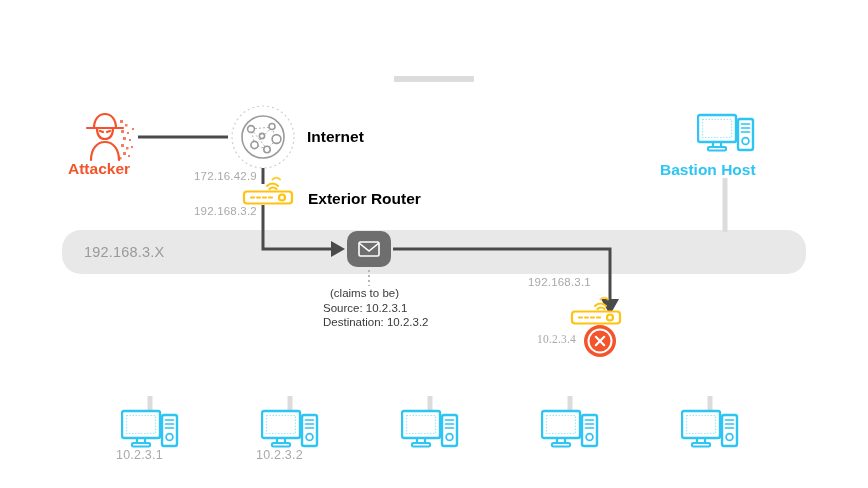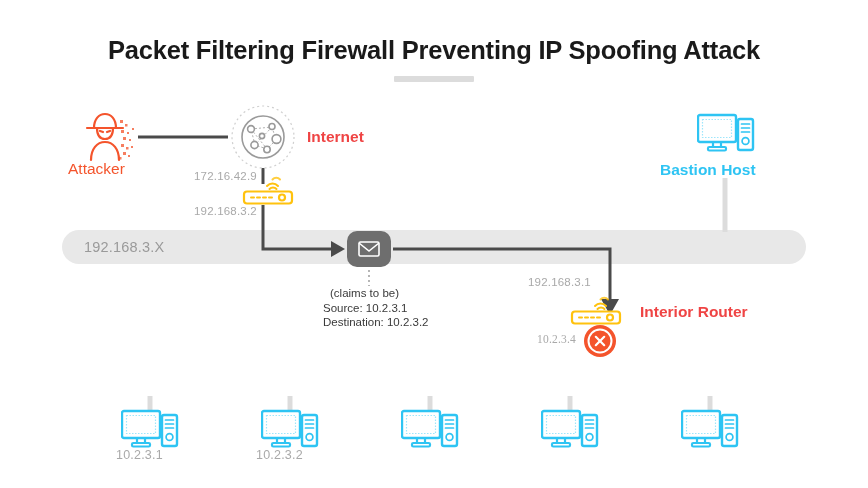--- a/index.html
+++ b/index.html
@@ -18,41 +18,41 @@
     font-size: 25.5px; font-weight: bold; color: #1a1a1a;
     letter-spacing: -0.2px;
   }
   .title-rule {
     position: absolute; top: 76px; left: 394px;
     width: 80px; height: 6px; background: #dcdcdc; border-radius: 1px;
   }
 
   
   .band {
-    position: absolute; height: 34px;
+    position: absolute; height: 44px;
     background: #e8e8e8; border-radius: 19px;
   }
   .band-left-label {
     position: absolute; left: 22px; top: 50%; transform: translateY(-50%);
     font-size: 14.5px; color: #9a9a9a; letter-spacing: .2px;
   }
   .band-right-label {
     position: absolute; right: 22px; top: 50%; transform: translateY(-50%);
     font-size: 14.5px; color: #8c8c8c; letter-spacing: .2px;
   }
   #perimeter-band { left: 62px; top: 230px; width: 744px; }
   #internal-band  { left: 62px; top: 360px; width: 744px; }
 
   
   .node-label-dark {
-    position: absolute; font-size: 15.5px; font-weight: bold; color: #ef4444;
+    position: absolute; font-size: 15.5px; font-weight: bold; color: #000000;
     white-space: nowrap;
   }
   .node-label-orange {
-    position: absolute; font-size: 15.5px; font-weight: normal; color: #f4542c;
+    position: absolute; font-size: 15.5px; font-weight: bold; color: #f4542c;
     white-space: nowrap;
   }
   .node-label-cyan {
     position: absolute; font-size: 15.5px; font-weight: bold; color: #2ec4f3;
     white-space: nowrap;
   }
   .ip-label {
     position: absolute; font-size: 11.5px; color: #a9a9a9; white-space: nowrap;
     letter-spacing: .2px;
   }
@@ -64,21 +64,20 @@
   svg.overlay { position: absolute; left: 0; top: 0; width: 868px; height: 488px; pointer-events: none; }
 
   
   .icon { position: absolute; }
 </style>
 </head>
 <body>
 
 <div class="stage">
 
-  <div class="title">Packet Filtering Firewall Preventing IP Spoofing Attack</div>
   <div class="title-rule"></div>
 
   <div class="band" id="perimeter-band">
     <span class="band-left-label">192.168.3.X</span>
   </div>
 
 
   <svg class="overlay">
 
     <line x1="138" y1="137" x2="228" y2="137" stroke="#4a4a4a" stroke-width="3"></line>
@@ -175,20 +174,21 @@
       <rect x="2" y="17.5" width="48" height="12" rx="3" fill="#ffffff" stroke="#ffc20e" stroke-width="2.2"></rect>
       <g stroke="#ffc20e" stroke-width="2" stroke-linecap="round">
         <line x1="9" y1="23.5" x2="12" y2="23.5"></line>
         <line x1="15" y1="23.5" x2="18" y2="23.5"></line>
         <line x1="21" y1="23.5" x2="24" y2="23.5"></line>
         <line x1="27" y1="23.5" x2="30" y2="23.5"></line>
       </g>
       <circle cx="40" cy="23.5" r="3" fill="none" stroke="#ffc20e" stroke-width="2.2"></circle>
     </svg>
   </div>
+  <div class="node-label-dark" style="left:308px; top:190px;">Exterior Router</div>
 
   <div class="icon" style="left:347px; top:231px; width:44px; height:36px;">
     <svg width="44" height="36" viewBox="0 0 44 36">
       <rect x="0" y="0" width="44" height="36" rx="10" fill="#6e6e6e"></rect>
       <rect x="12" y="11" width="20" height="14" rx="1.5" fill="none" stroke="#ffffff" stroke-width="1.6"></rect>
       <path d="M12 12 L22 20 L32 12" fill="none" stroke="#ffffff" stroke-width="1.6"></path>
     </svg>
   </div>
 
   <div class="packet-note" style="left:330px; top:286px;">(claims to be)</div>
@@ -209,21 +209,20 @@
       <rect x="2" y="17.5" width="48" height="12" rx="3" fill="#ffffff" stroke="#ffc20e" stroke-width="2.2"></rect>
       <g stroke="#ffc20e" stroke-width="2" stroke-linecap="round">
         <line x1="9" y1="23.5" x2="12" y2="23.5"></line>
         <line x1="15" y1="23.5" x2="18" y2="23.5"></line>
         <line x1="21" y1="23.5" x2="24" y2="23.5"></line>
         <line x1="27" y1="23.5" x2="30" y2="23.5"></line>
       </g>
       <circle cx="40" cy="23.5" r="3" fill="none" stroke="#ffc20e" stroke-width="2.2"></circle>
     </svg>
   </div>
-  <div class="node-label-dark" style="left:640px; top:303px;">Interior Router</div>
 
   <div class="icon" style="left:583px; top:324px; width:34px; height:34px;">
     <svg width="34" height="34" viewBox="0 0 34 34">
       <circle cx="17" cy="17" r="16" fill="#f4542c"></circle>
       <circle cx="17" cy="17" r="11.5" fill="none" stroke="#ffffff" stroke-width="2"></circle>
       <g stroke="#ffffff" stroke-width="2.2" stroke-linecap="round">
         <line x1="12.8" y1="12.8" x2="21.2" y2="21.2"></line>
         <line x1="21.2" y1="12.8" x2="12.8" y2="21.2"></line>
       </g>
     </svg>

